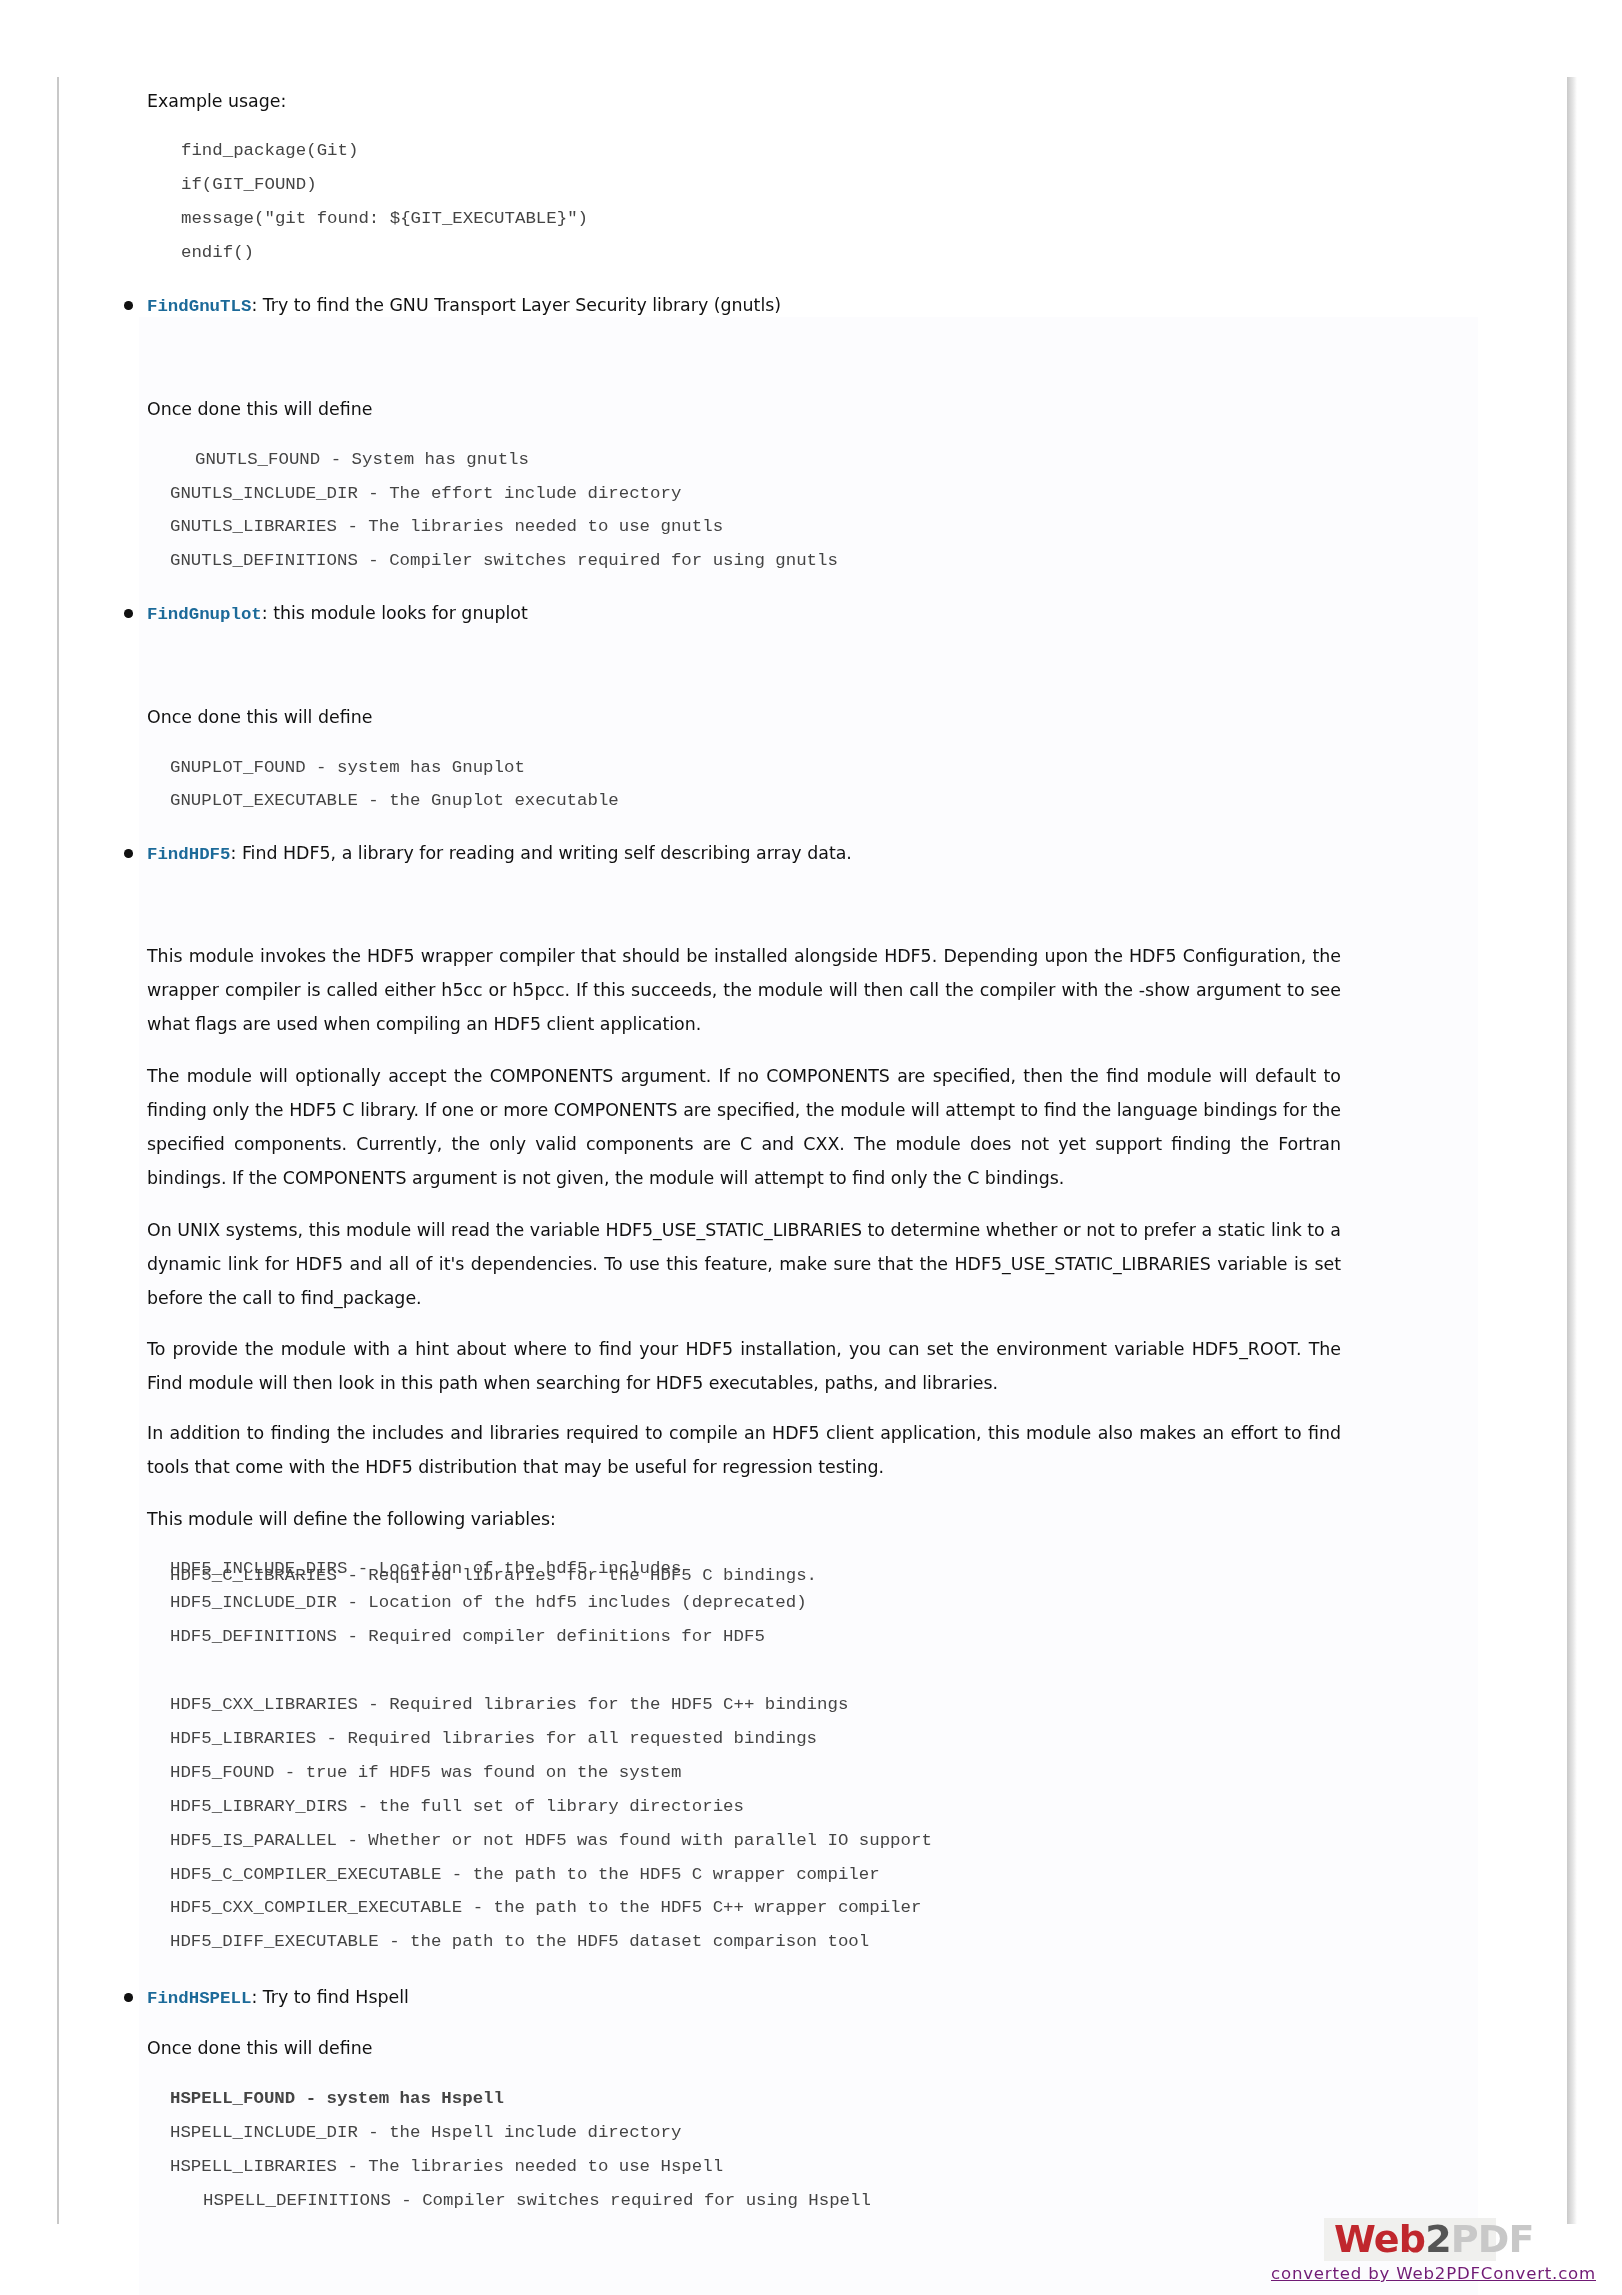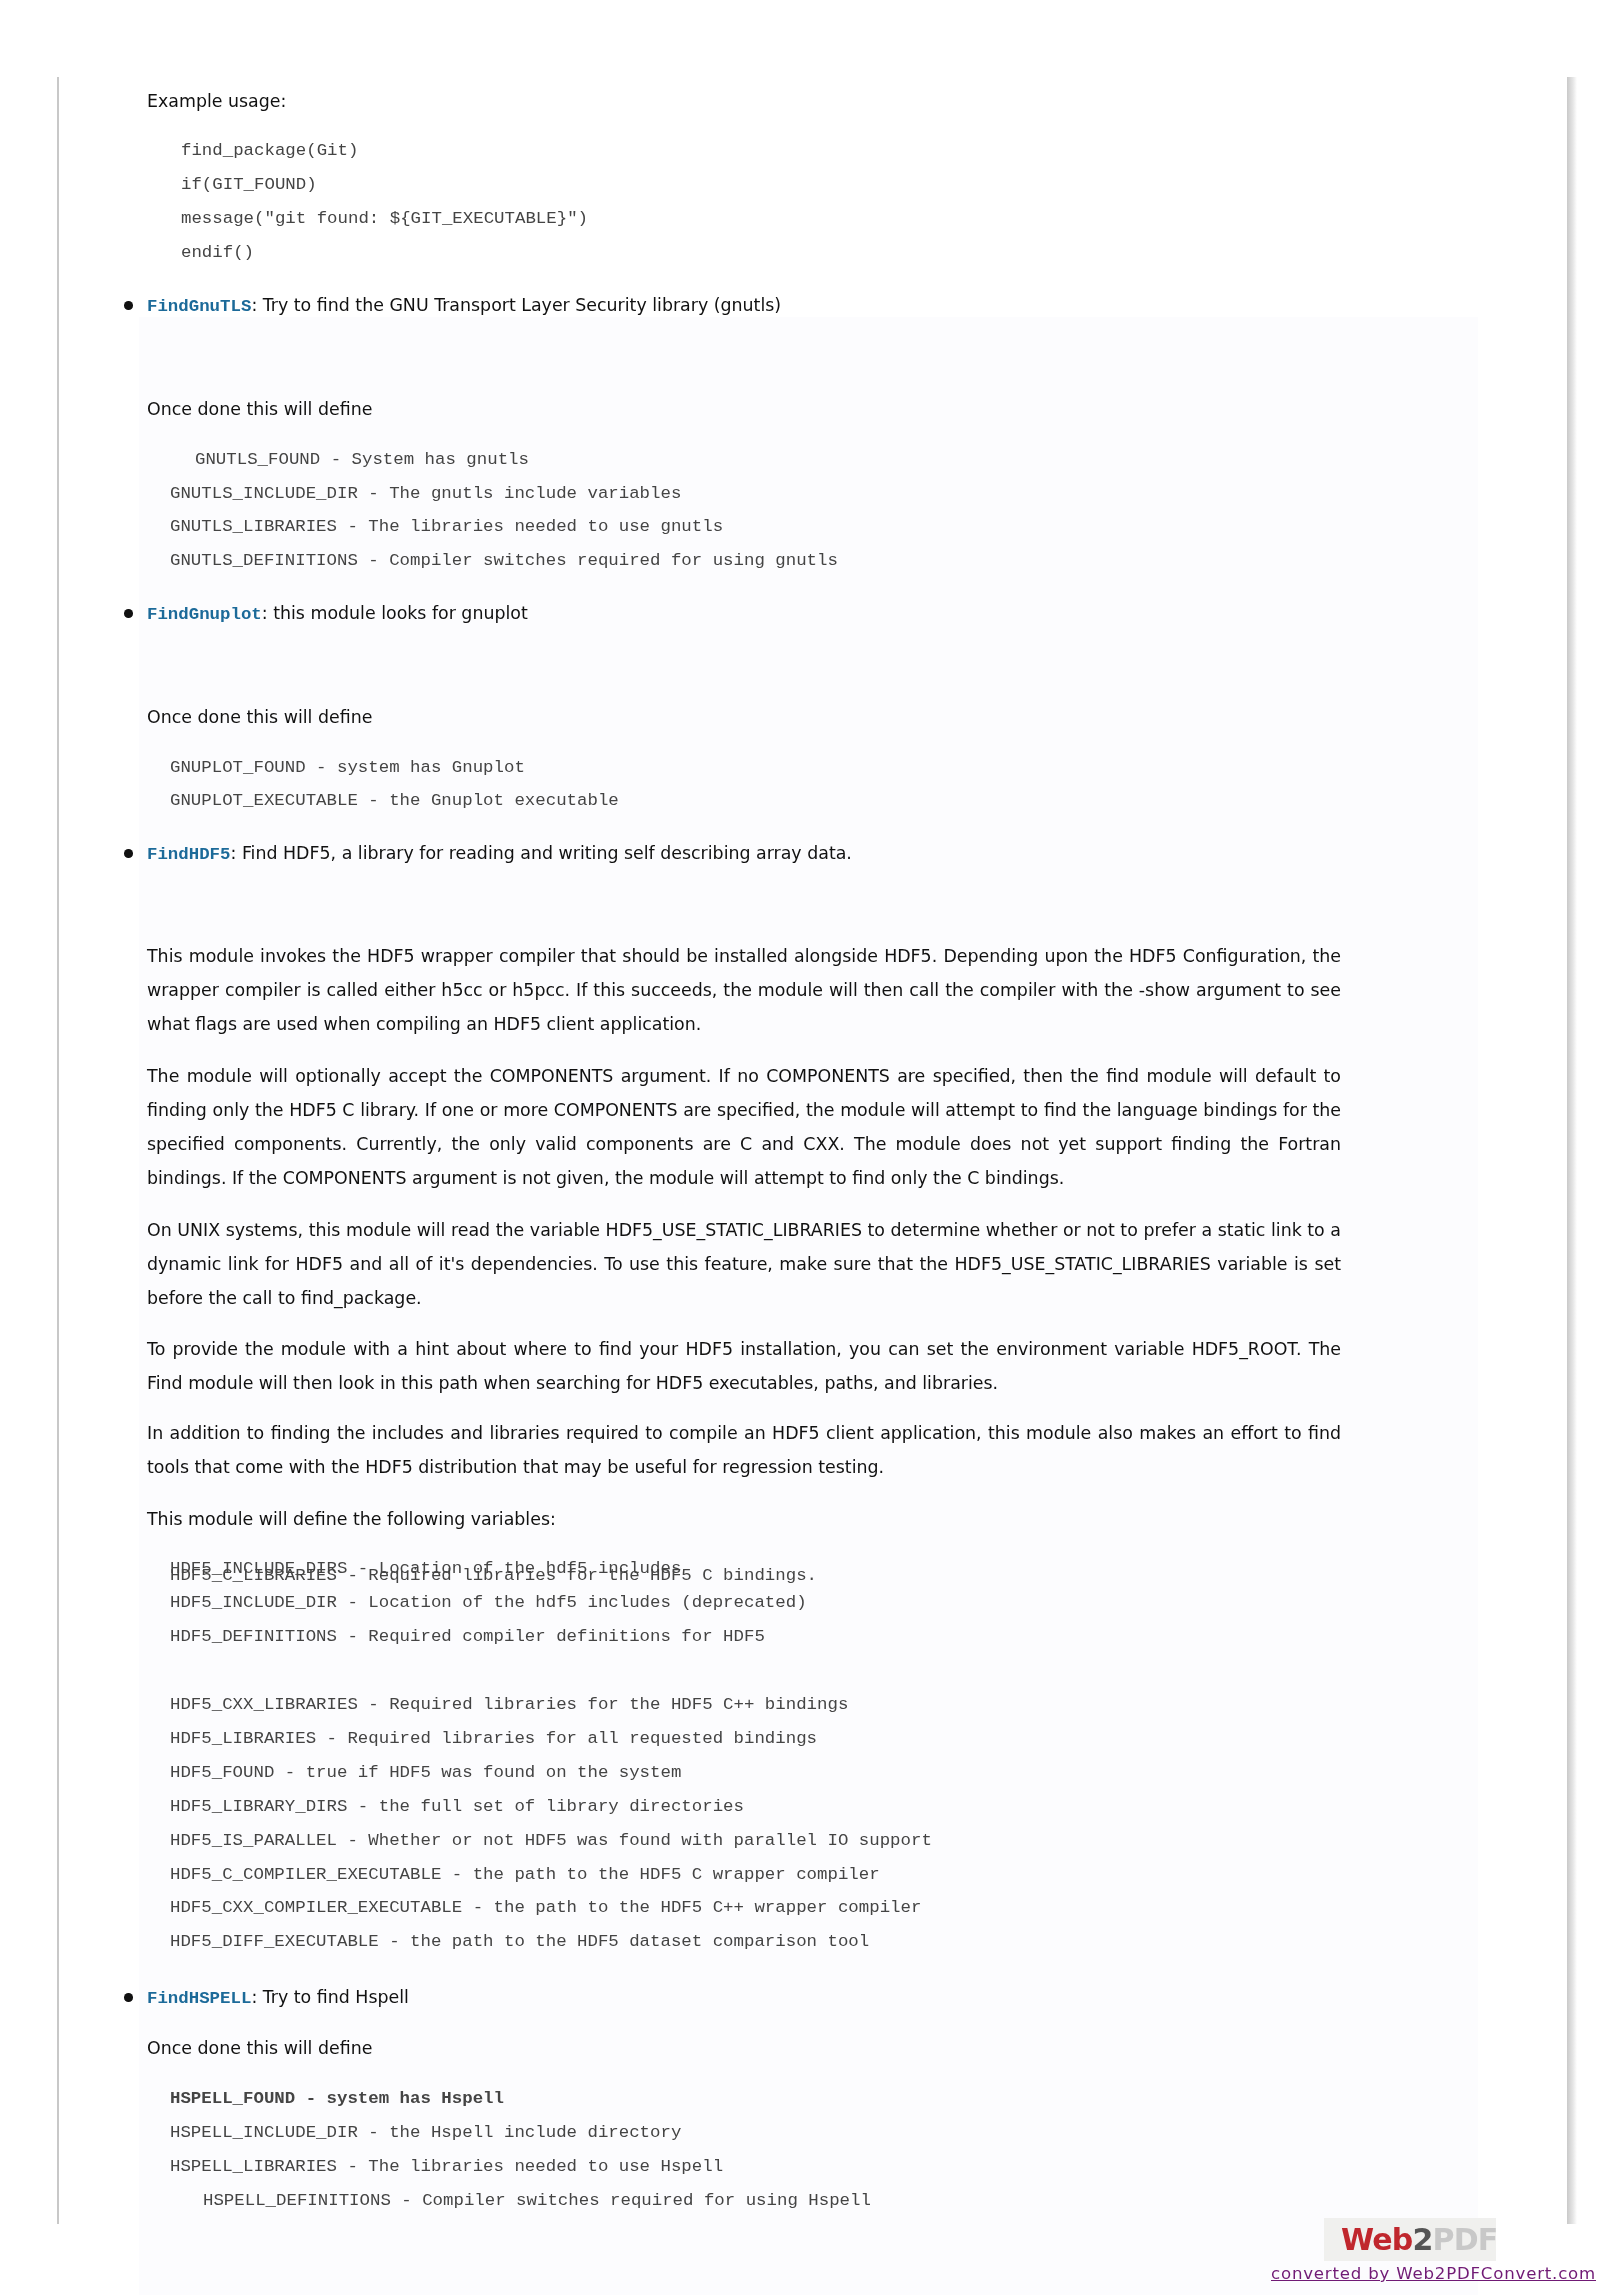--- a/index.html
+++ b/index.html
@@ -32,22 +32,22 @@
     font-family: "Liberation Mono", monospace; font-weight: bold; color: #1c6a99;
     text-decoration: none; font-size: 17.4px;
   }
   .para {
     position: absolute; left: 147px; width: 1194px;
     font-size: 17.4px; line-height: 34px; text-align: justify; color: #111;
   }
   .logo {
     position: absolute; left: 1324px; top: 2218px; width: 172px; height: 43px;
     background: #f0f0ee;
-    font-family: "DejaVu Sans", sans-serif; font-weight: bold; font-size: 30px; line-height: 43px;
-    letter-spacing: -0.8px; padding-left: 17px; box-sizing: border-box;
+    font-family: "DejaVu Sans", sans-serif; font-weight: bold; font-size: 38px; line-height: 43px;
+    letter-spacing: -0.8px; padding-left: 10px; box-sizing: border-box;
   }
   .logo .w { color: #c0272d; }
   .logo .two { color: #555555; }
   .logo .pdf { color: #c8c8c8; }
   .converted-link {
     position: absolute; left: 1271px; top: 2264px;
     font-family: "DejaVu Sans", sans-serif; font-size: 16.6px; color: #701a75;
     text-decoration: underline; letter-spacing: 0.8px;
   }
 </style>
@@ -63,21 +63,21 @@
 <pre class="line code" style="left:181px;top:173px;margin:0;">if(GIT_FOUND)</pre>
 <pre class="line code" style="left:181px;top:207px;margin:0;">  message("git found: ${GIT_EXECUTABLE}")</pre>
 <pre class="line code" style="left:181px;top:241px;margin:0;">endif()</pre>
 
 <div class="bullet" style="left:124px;top:301px;"></div>
 <div class="line text" style="left:147px;top:293px;">
   <a class="mod-link">FindGnuTLS</a><span>: Try to find the GNU Transport Layer Security library (gnutls)</span>
 </div>
 <div class="line text" style="left:147px;top:397px;">Once done this will define</div>
 <div class="line code" style="left:170px;top:448px;margin-left:25px;">GNUTLS_FOUND - System has gnutls</div>
-<div class="line code" style="left:170px;top:482px;">GNUTLS_INCLUDE_DIR - The gnutls include variables</div>
+<div class="line code" style="left:170px;top:482px;">GNUTLS_INCLUDE_DIR - The effort include directory</div>
 <div class="line code" style="left:170px;top:515px;">GNUTLS_LIBRARIES - The libraries needed to use gnutls</div>
 <div class="line code" style="left:170px;top:549px;">GNUTLS_DEFINITIONS - Compiler switches required for using gnutls</div>
 
 <div class="bullet" style="left:124px;top:609px;"></div>
 <div class="line text" style="left:147px;top:601px;">
   <a class="mod-link">FindGnuplot</a><span>: this module looks for gnuplot</span>
 </div>
 <div class="line text" style="left:147px;top:705px;">Once done this will define</div>
 <div class="line code" style="left:170px;top:756px;">GNUPLOT_FOUND - system has Gnuplot</div>
 <div class="line code" style="left:170px;top:789px;">GNUPLOT_EXECUTABLE - the Gnuplot executable</div>

